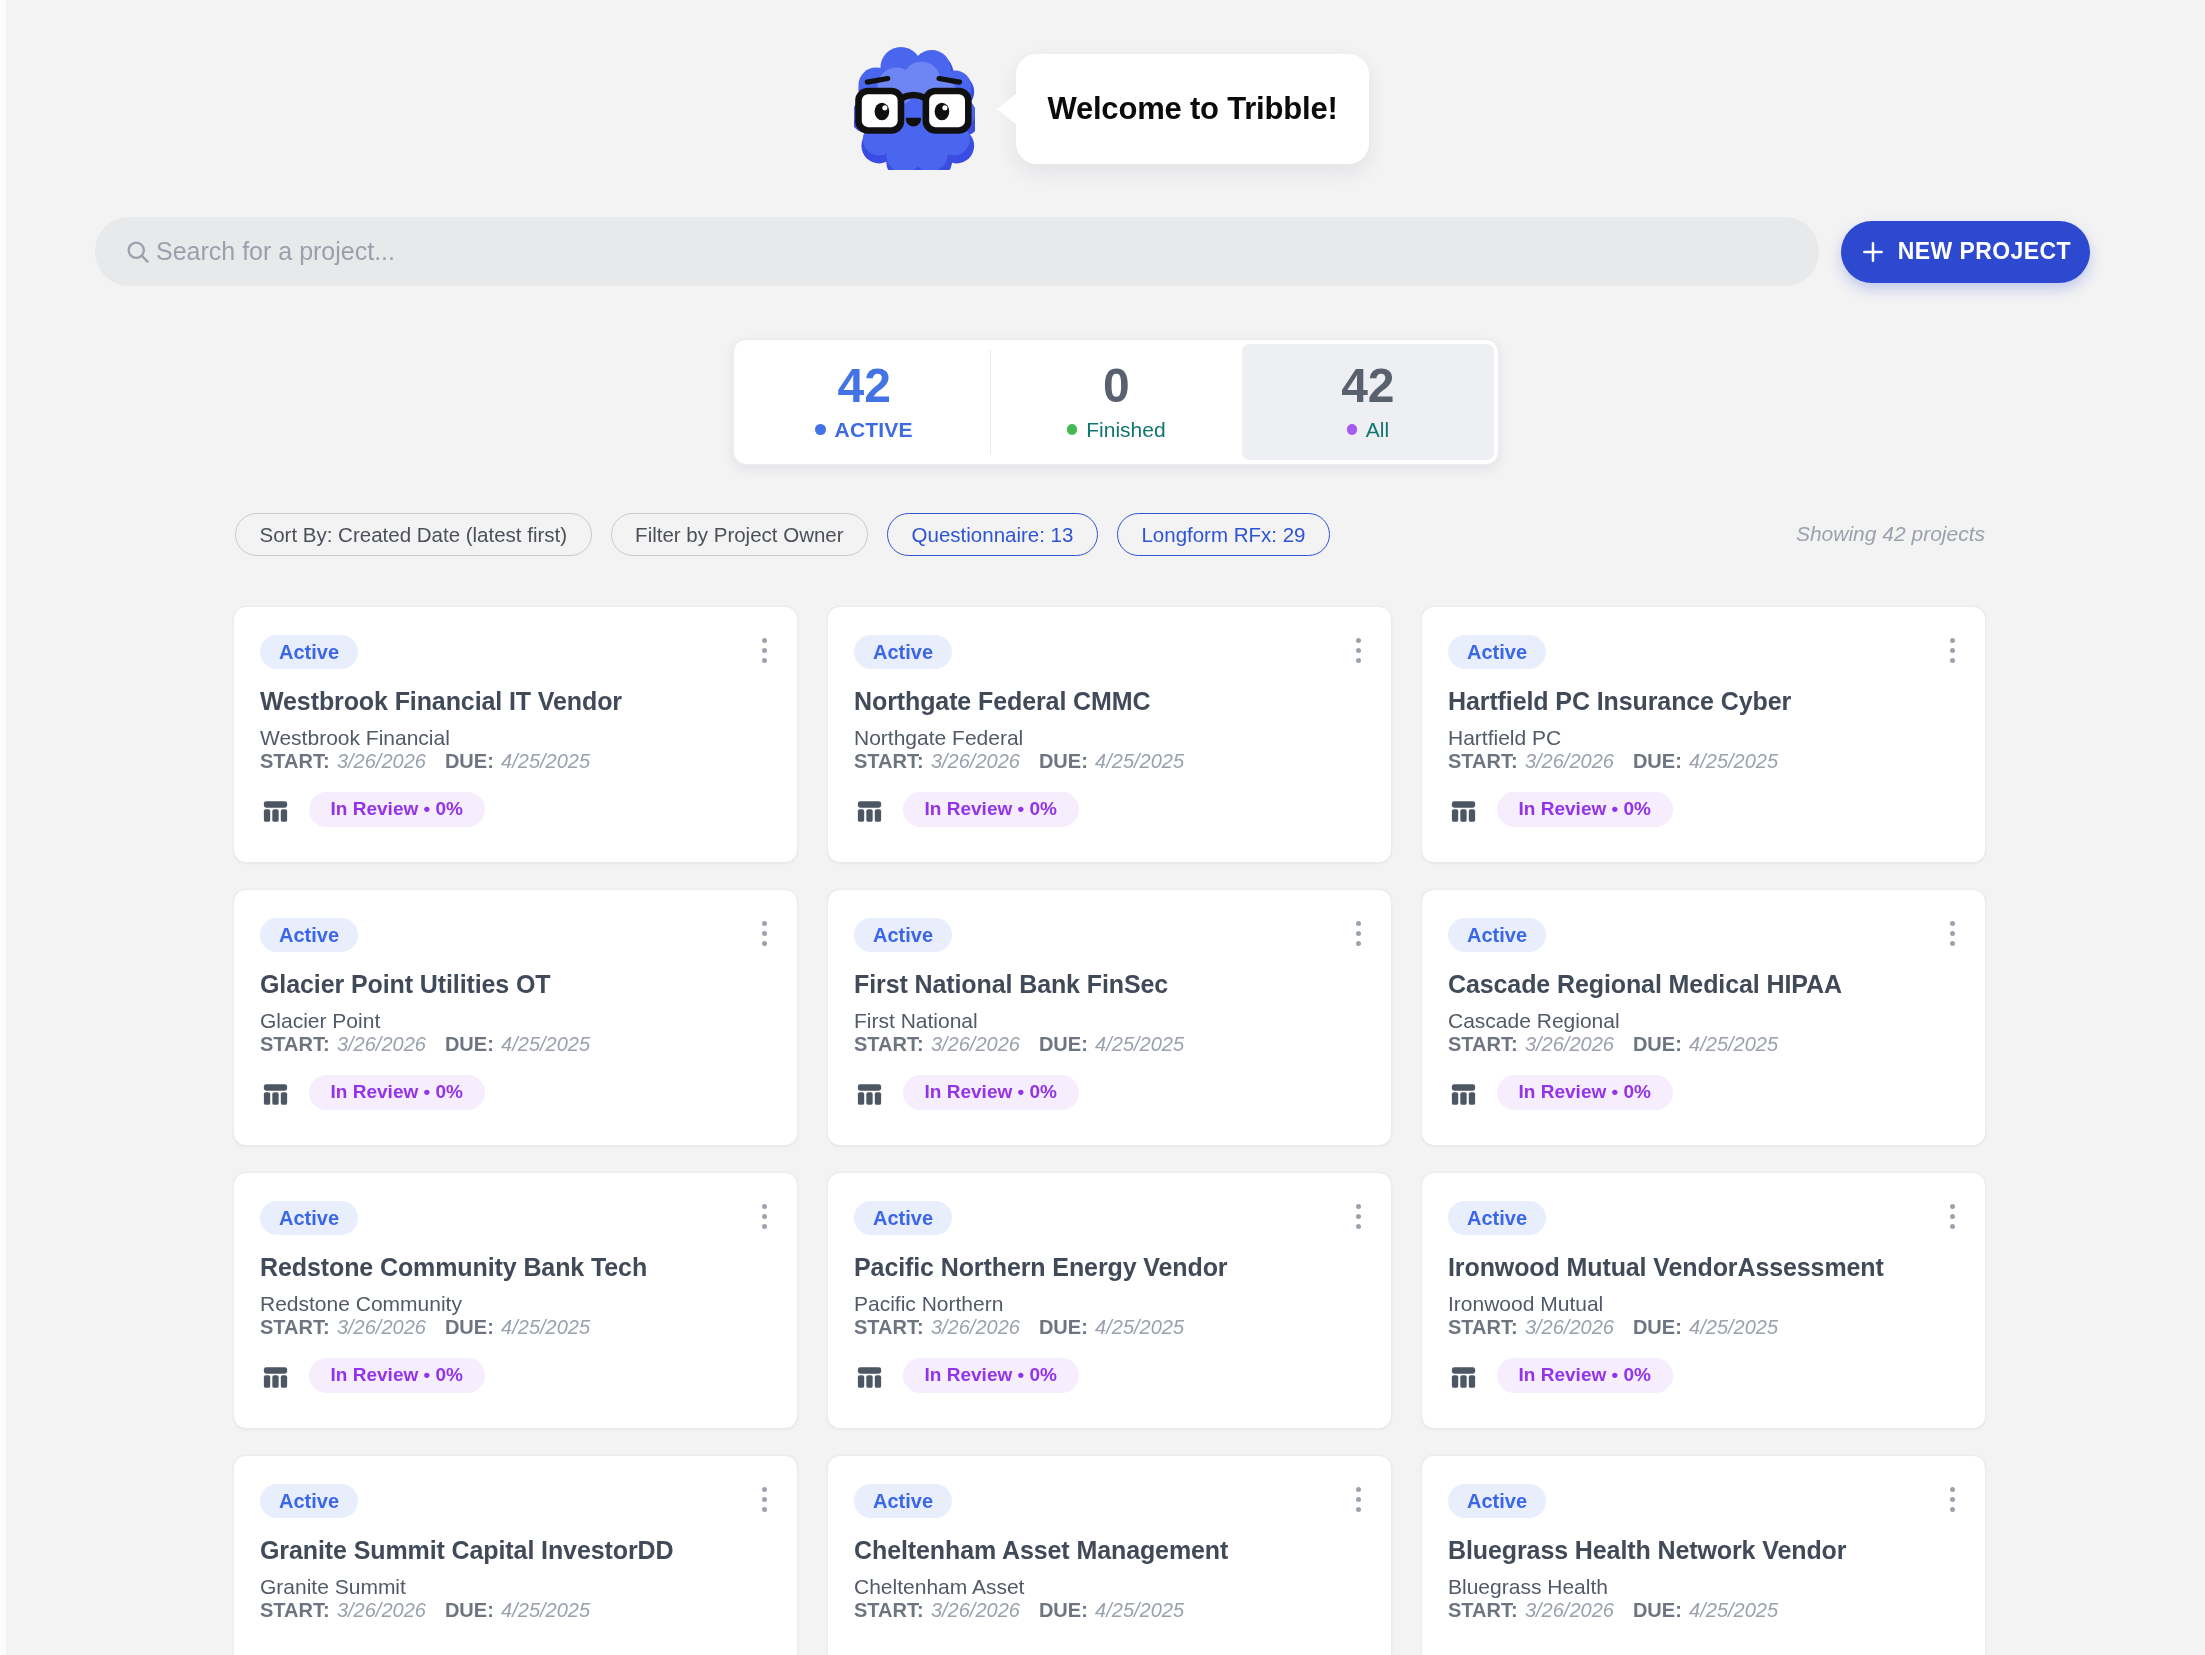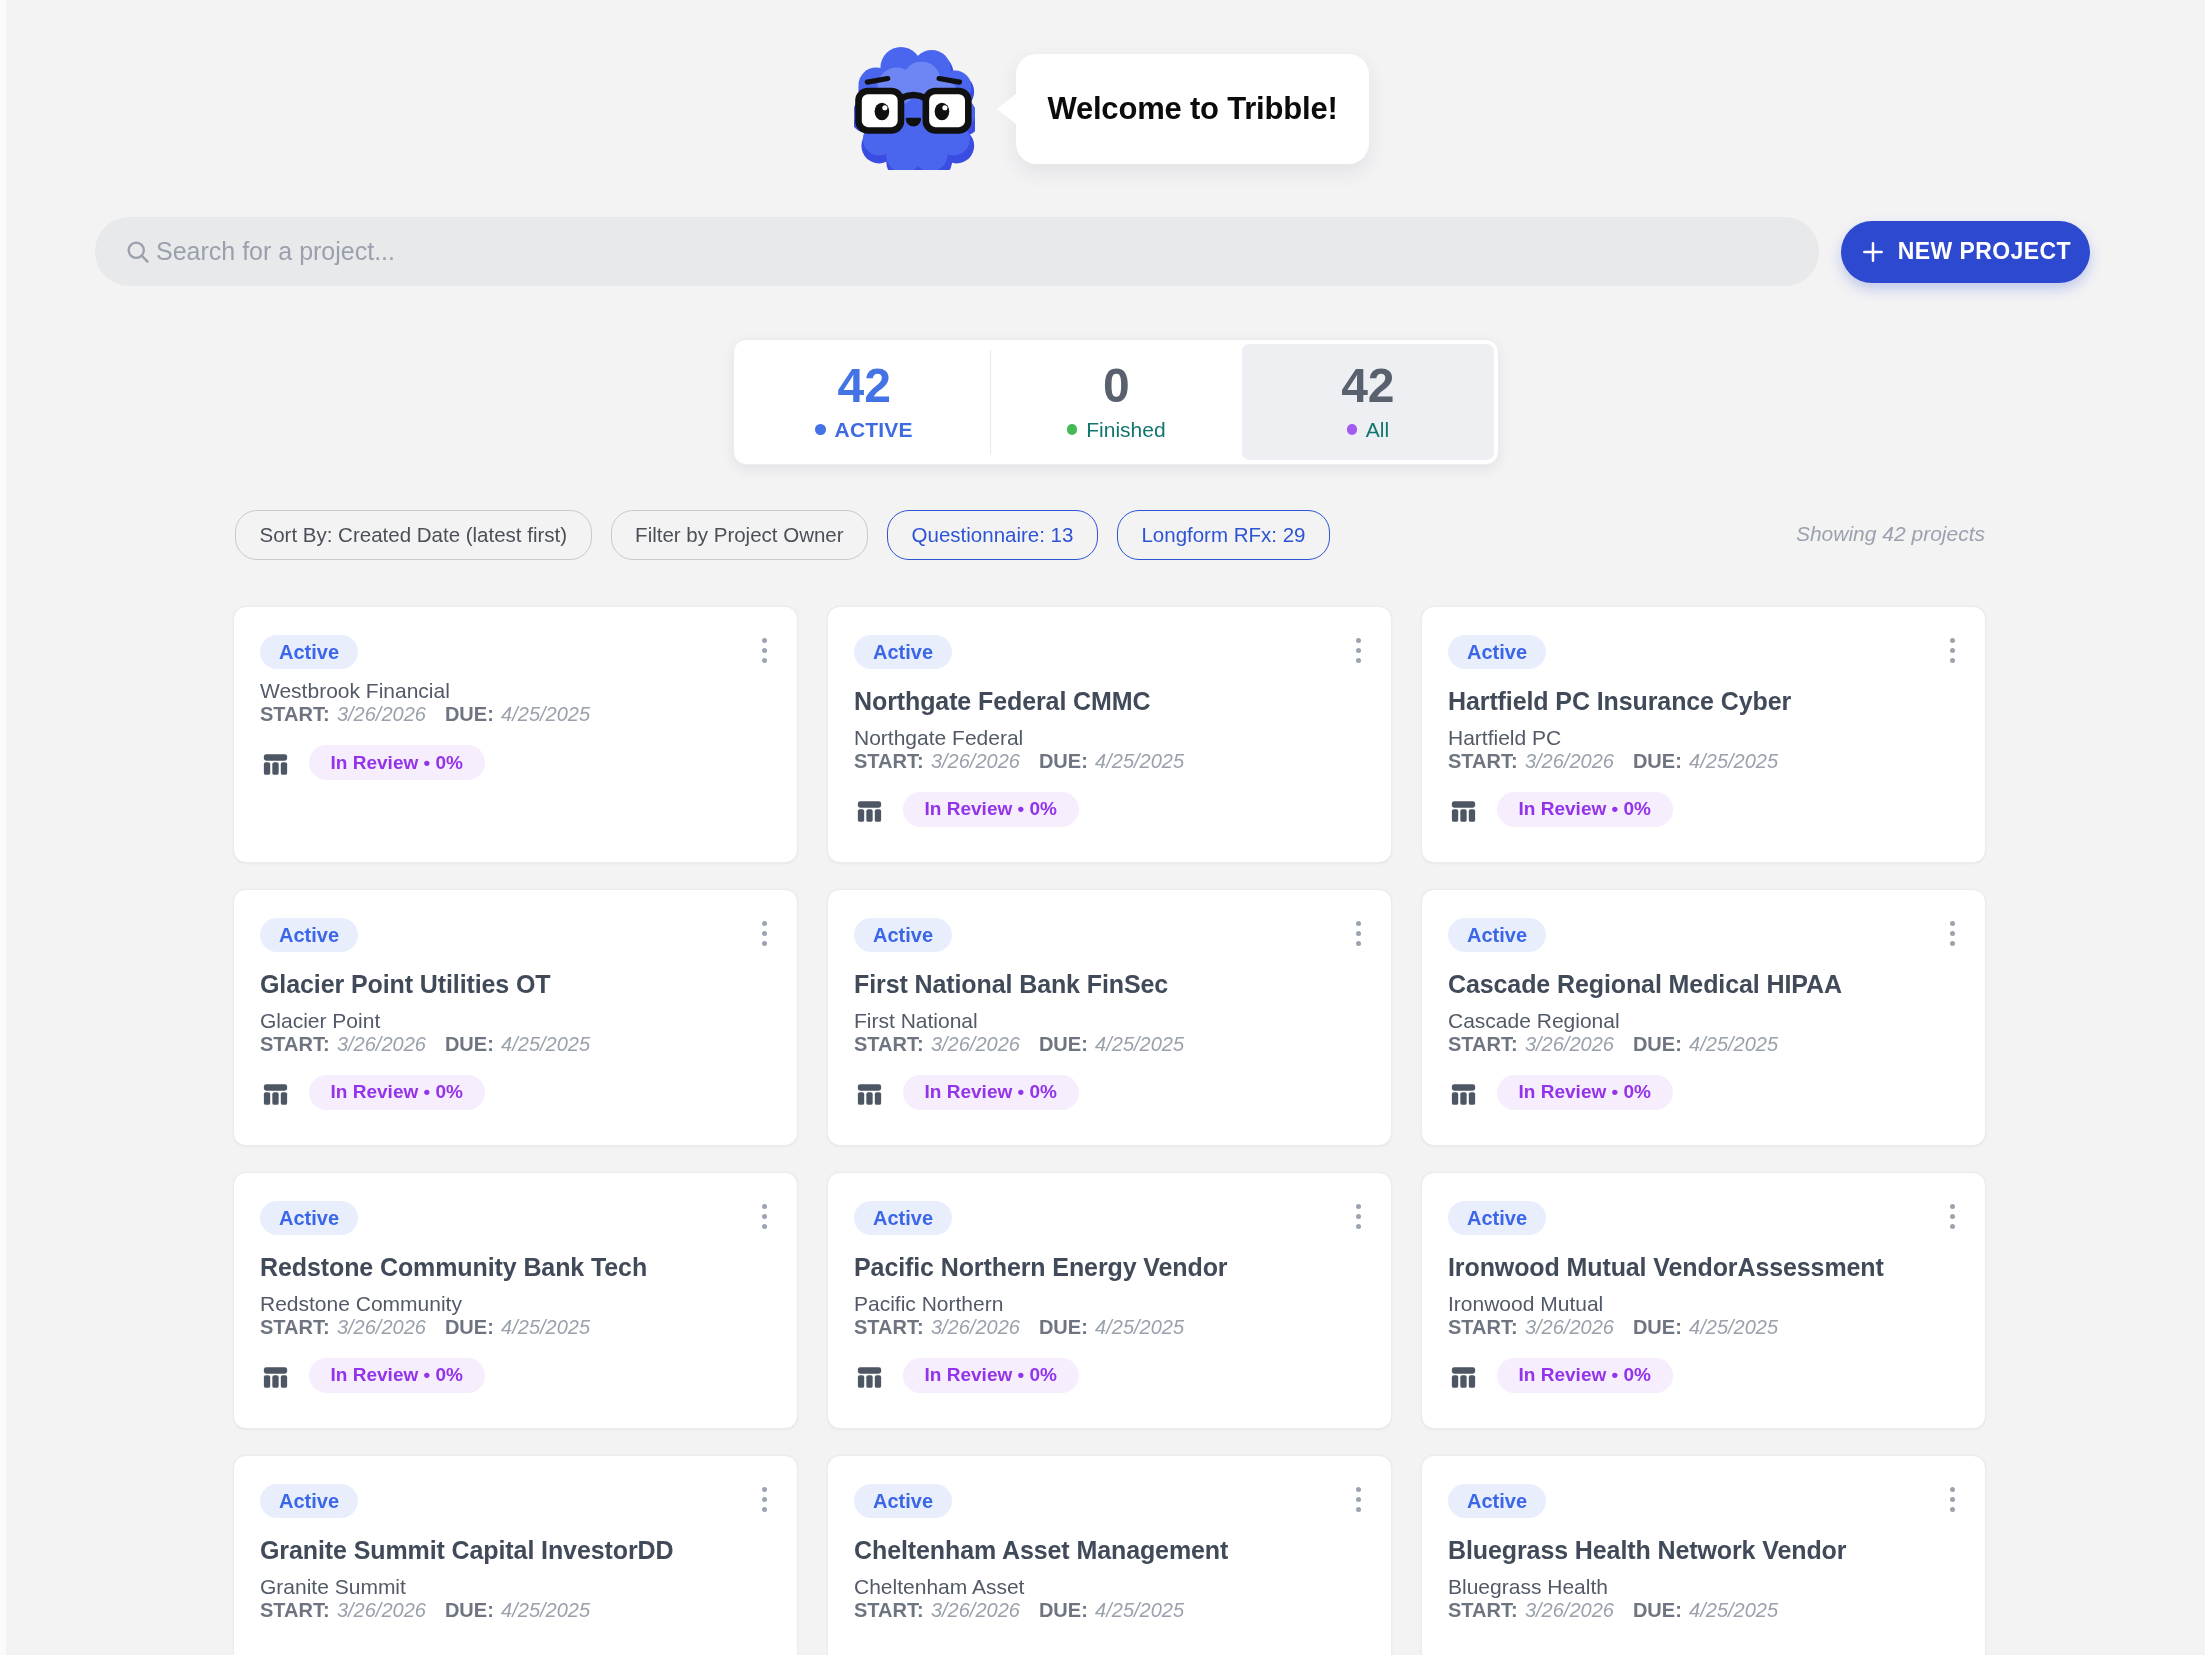--- a/index.html
+++ b/index.html
@@ -61,21 +61,21 @@
   .stat.is-active .stat-value { color:#4473e6; }
   .stat-label { display:flex; align-items:center; gap:8.8px; font-size:21px; color:#0f766e; }
   .stat.is-active .stat-label { color:#3e6ae2; font-weight:700; letter-spacing:0.2px; }
   .stat-label .dot { width:10.3px; height:10.3px; border-radius:50%; display:inline-block; }
   .stat.is-highlight { background:#edeff2; }
   .stat-divider { width:0.7px; background:#e7e9ec; margin:5.9px 0; }
 
   
   .filters { position:absolute; left:235px; top:513px; width:1751px; height:43px; display:flex; align-items:center; gap:19px; }
   .chip {
-    height:50px; border-radius:22px; padding:0 23.5px; background:transparent; cursor:pointer;
+    height:43px; border-radius:22px; padding:0 23.5px; background:transparent; cursor:pointer;
     display:flex; align-items:center; font-family:"Liberation Sans", sans-serif; font-size:20.5px;
   }
   .chip-gray { border:1.5px solid #c8cacd; color:#4b5058; }
   .chip-blue { border:1.5px solid #2e54d5; color:#2e54d5; }
   .showing {
     position:absolute; right:220px; top:522px; font-size:21px; font-style:italic; color:#9ba2ad;
   }
 
   
   .grid {
@@ -220,20 +220,21 @@
 <div class="grid" id="cards-grid">
   <article class="card">
     <div class="card-top">
       <span class="badge-active">Active</span>
       <span class="kebab">
           <i></i>
           <i></i>
           <i></i>
         </span>
     </div>
+    <h3 class="card-title">Westbrook Financial IT Vendor</h3>
     <div class="card-company">Westbrook Financial</div>
     <div class="card-dates">
       <span class="dl">START:</span>
       <span class="dv">3/26/2026</span>
       <span class="dl due">DUE:</span>
       <span class="dv">4/25/2025</span>
     </div>
     <div class="card-footer">
       <span class="table-icon">
         <svg width="31" height="31" viewBox="0 0 24 24" fill="#4d5663">

